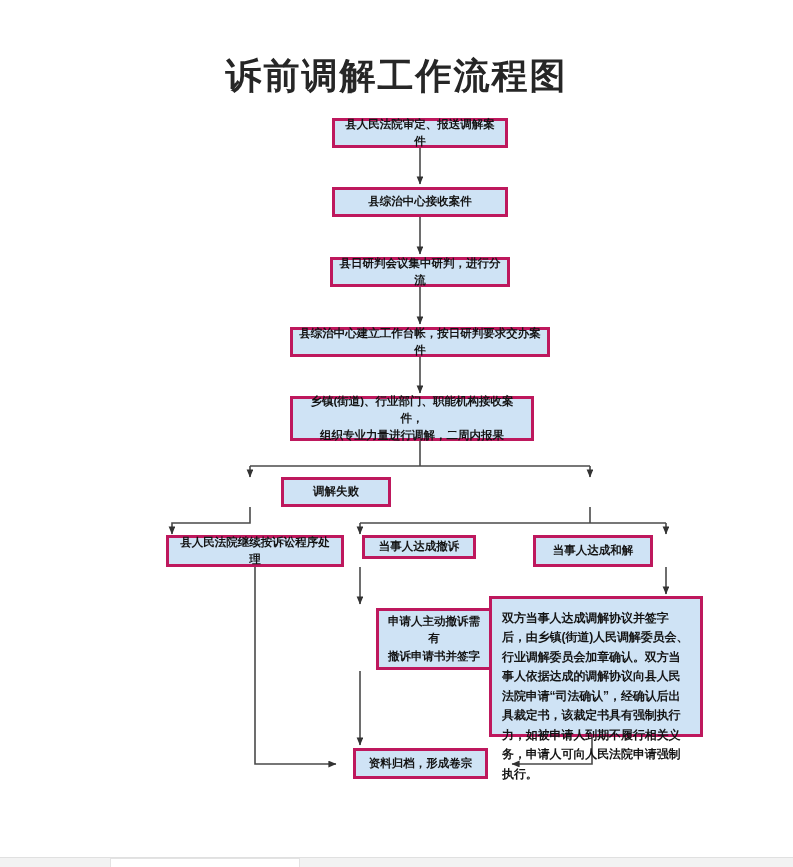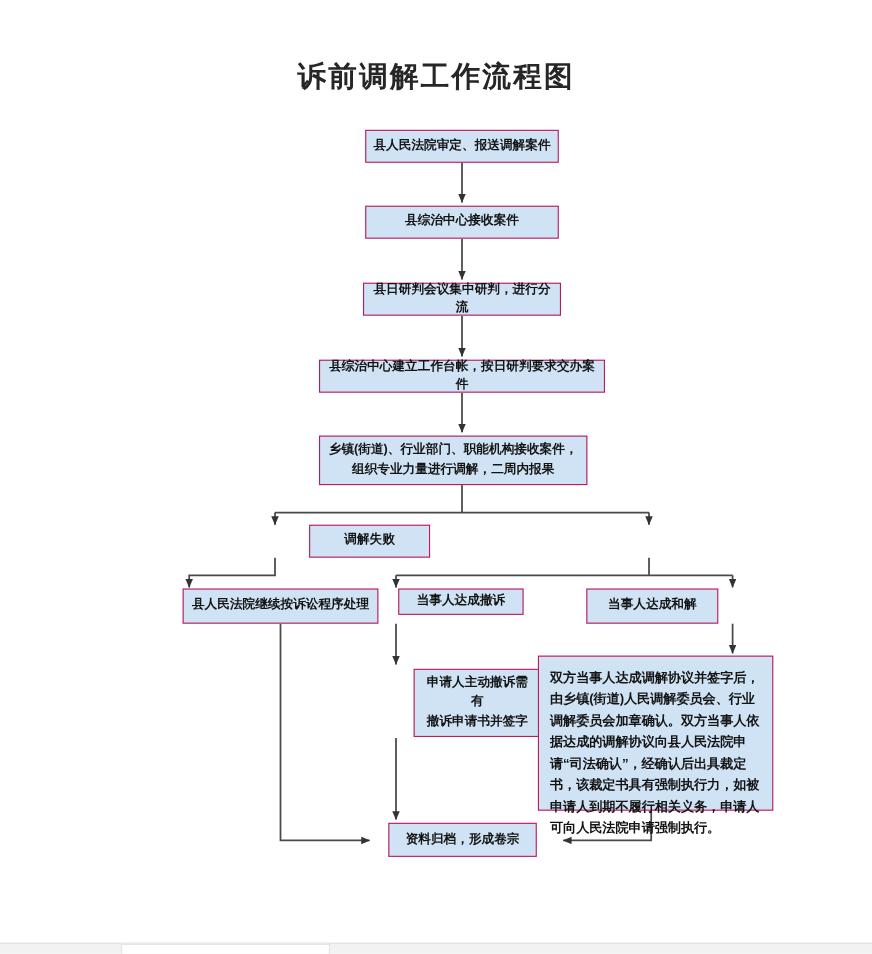--- a/index.html
+++ b/index.html
@@ -32,31 +32,31 @@
     height: 867px;
     pointer-events: none;
   }
 
   .chart-title {
     position: absolute;
     left: 0;
     top: 52px;
     width: 793px;
     text-align: center;
-    font-size: 26px;
+    font-size: 36px;
     font-weight: bold;
     letter-spacing: 2px;
     color: #262626;
     font-family: "Liberation Sans", "DejaVu Sans", sans-serif;
   }
 
   .node {
     position: absolute;
     background: #cfe3f5;
-    border: 1px solid #be185d;
+    border: 3px solid #be185d;
     display: flex;
     align-items: center;
     justify-content: center;
     text-align: center;
     font-size: 11.5px;
     font-weight: bold;
     line-height: 1.5;
     color: #141414;
     padding: 3px 6px;
     white-space: pre-line;

